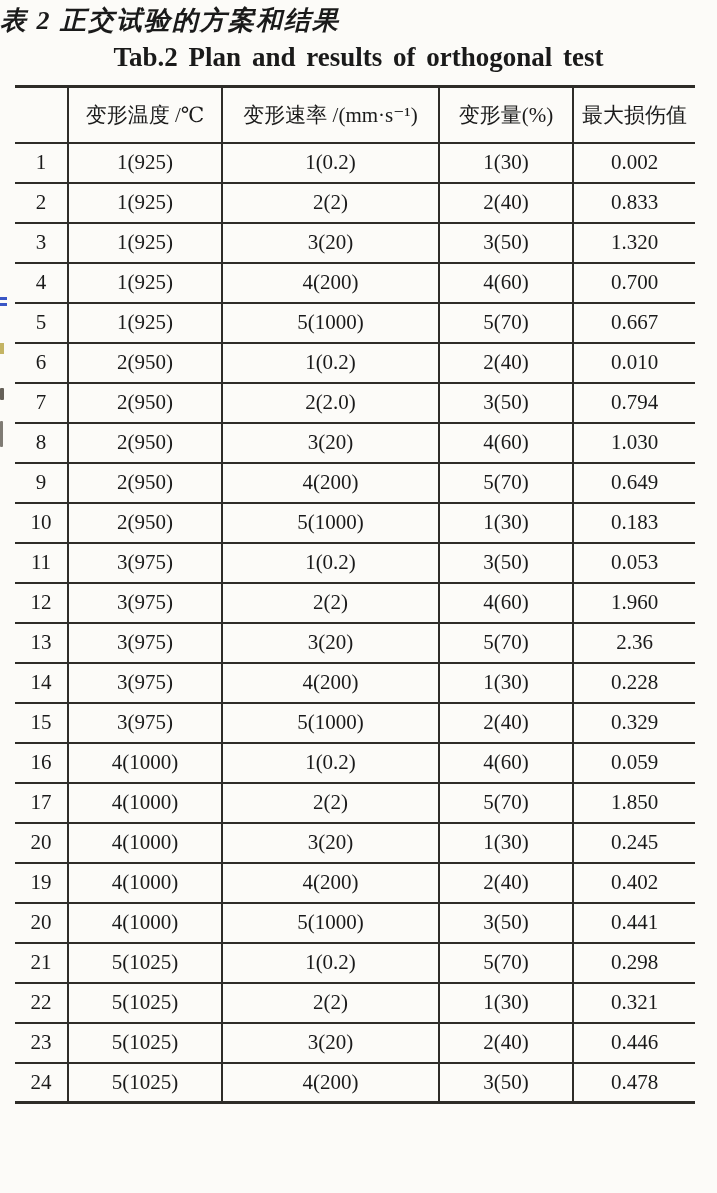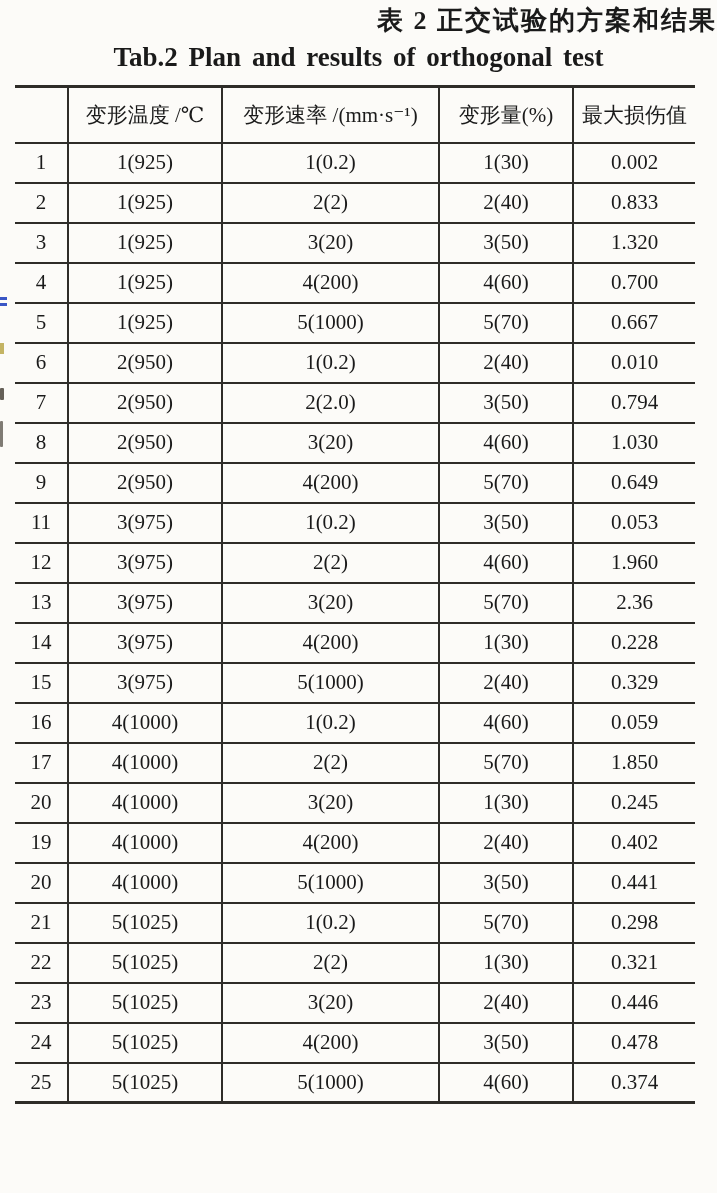--- a/index.html
+++ b/index.html
@@ -17,25 +17,26 @@
   body {
     width: 717px; height: 1193px;
     background: var(--bg);
     color: var(--text);
     font-family: "Liberation Serif", "DejaVu Serif", serif;
     position: relative;
     overflow: hidden;
   }
   .titles { padding-top: 5px; }
   .title-cn {
-    text-align: right;
+    text-align: left;
     font-size: 26px;
     font-weight: bold;
     letter-spacing: 2px;
     line-height: 32px;
+    font-style: italic;
   }
   .title-en {
     text-align: center;
     font-size: 27px;
     font-weight: bold;
     line-height: 36px;
     margin-top: 2px;
     word-spacing: 4px;
   }
   table.otable {
@@ -156,20 +157,27 @@
         <td>1.030</td>
       </tr>
       <tr>
         <td>9</td>
         <td>2(950)</td>
         <td>4(200)</td>
         <td>5(70)</td>
         <td>0.649</td>
       </tr>
       <tr>
+        <td>10</td>
+        <td>2(950)</td>
+        <td>5(1000)</td>
+        <td>1(30)</td>
+        <td>0.183</td>
+      </tr>
+      <tr>
         <td>11</td>
         <td>3(975)</td>
         <td>1(0.2)</td>
         <td>3(50)</td>
         <td>0.053</td>
       </tr>
       <tr>
         <td>12</td>
         <td>3(975)</td>
         <td>2(2)</td>
@@ -252,27 +260,20 @@
         <td>3(20)</td>
         <td>2(40)</td>
         <td>0.446</td>
       </tr>
       <tr>
         <td>24</td>
         <td>5(1025)</td>
         <td>4(200)</td>
         <td>3(50)</td>
         <td>0.478</td>
-      </tr>
-      <tr>
-        <td>25</td>
-        <td>5(1025)</td>
-        <td>5(1000)</td>
-        <td>4(60)</td>
-        <td>0.374</td>
       </tr>
     </tbody>
 </table>
 
 <div class="artifact a-blue1"></div>
 <div class="artifact a-blue2"></div>
 <div class="artifact a-yellow"></div>
 <div class="artifact a-dark1"></div>
 <div class="artifact a-dark2"></div>
 

